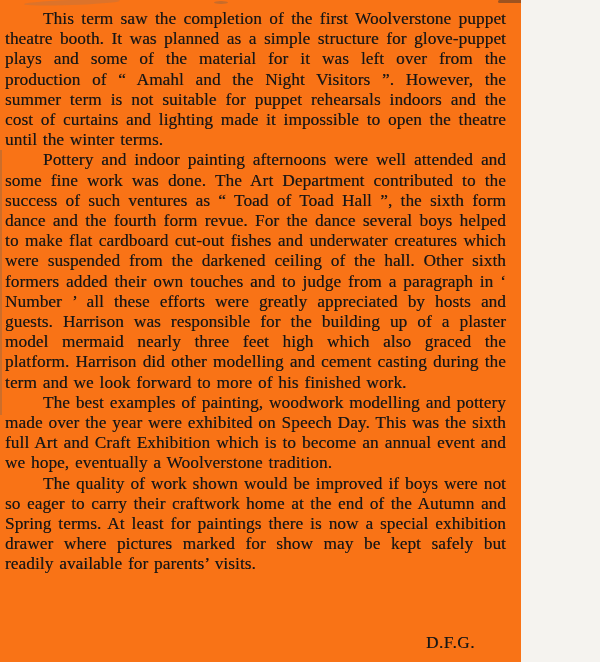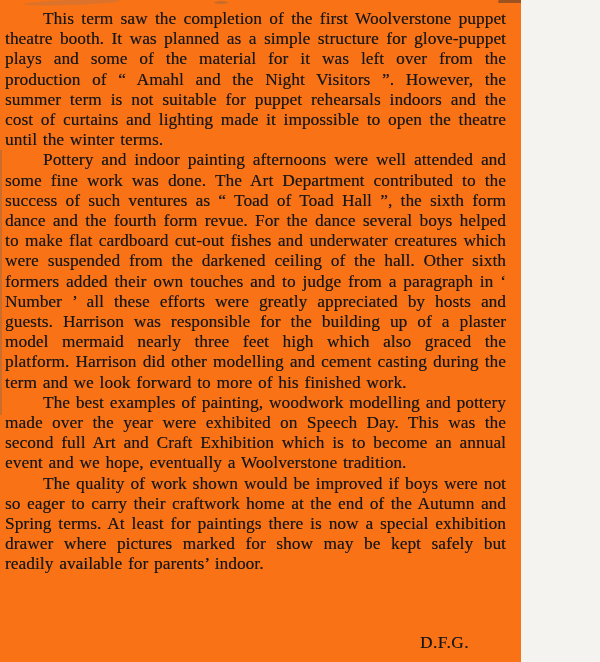--- a/index.html
+++ b/index.html
@@ -23,21 +23,21 @@
   }
   .para {
     margin: 0;
     text-align: justify;
     text-indent: 38px;
     word-spacing: 0.08em;
     letter-spacing: 0.1px;
   }
   .signature {
     position: absolute;
-    right: 52px;
+    right: 46px;
     bottom: 9px;
     text-indent: 0;
     letter-spacing: 0.5px;
   }
   
   .artifact {
     position: absolute;
     pointer-events: none;
   }
   .smudge-top-left {
@@ -70,18 +70,18 @@
 
 <div class="page">
 
   <div class="artifact smudge-top-left"></div>
   <div class="artifact dot-top-center"></div>
   <div class="artifact dash-top-right"></div>
   <div class="artifact streak-left-edge"></div>
 
   <p class="para">This term saw the completion of the first Woolverstone puppet theatre booth.  It was planned as a simple structure for glove-puppet plays and some of the material for it was left over from the production of “ Amahl and the Night Visitors ”.  However, the summer term is not suitable for puppet rehearsals indoors and the cost of curtains and lighting made it impossible to open the theatre until the winter terms.</p>
   <p class="para">Pottery and indoor painting afternoons were well attended and some fine work was done.  The Art Department contributed to the success of such ventures as “ Toad of Toad Hall ”, the sixth form dance and the fourth form revue.  For the dance several boys helped to make flat cardboard cut-out fishes and underwater creatures which were suspended from the darkened ceiling of the hall.  Other sixth formers added their own touches and to judge from a paragraph in ‘ Number ’ all these efforts were greatly appreciated by hosts and guests.   Harrison was responsible for the building up of a plaster model mermaid nearly three feet high which also graced the platform.  Harrison did other modelling and cement casting during the term and we look forward to more of his finished work.</p>
-  <p class="para">The best examples of painting, woodwork modelling and pottery made over the year were exhibited on Speech Day.  This was the second full Art and Craft Exhibition which is to become an annual event and we hope, eventually a Woolverstone tradition.</p>
-  <p class="para">The quality of work shown would be improved if boys were not so eager to carry their craftwork home at the end of the Autumn and Spring terms.  At least for paintings there is now a special exhibition drawer where pictures marked for show may be kept safely but readily available for parents’ indoor.</p>
+  <p class="para">The best examples of painting, woodwork modelling and pottery made over the year were exhibited on Speech Day.  This was the sixth full Art and Craft Exhibition which is to become an annual event and we hope, eventually a Woolverstone tradition.</p>
+  <p class="para">The quality of work shown would be improved if boys were not so eager to carry their craftwork home at the end of the Autumn and Spring terms.  At least for paintings there is now a special exhibition drawer where pictures marked for show may be kept safely but readily available for parents’ visits.</p>
 
   <div class="signature">D.F.G.</div>
 
 </div>
 
 </body></html>

